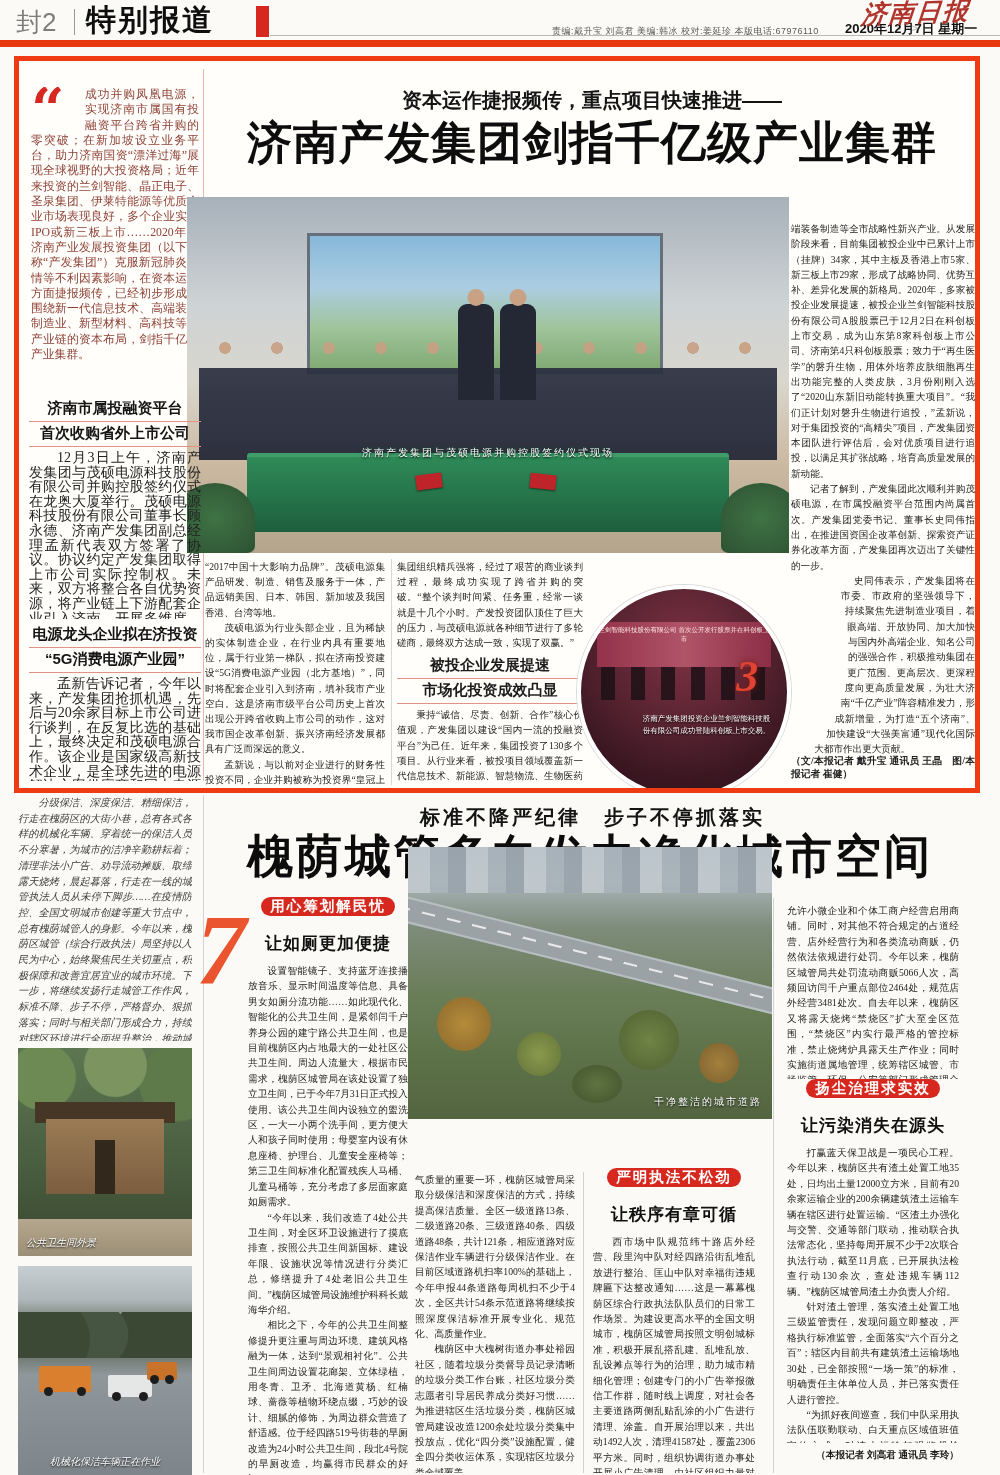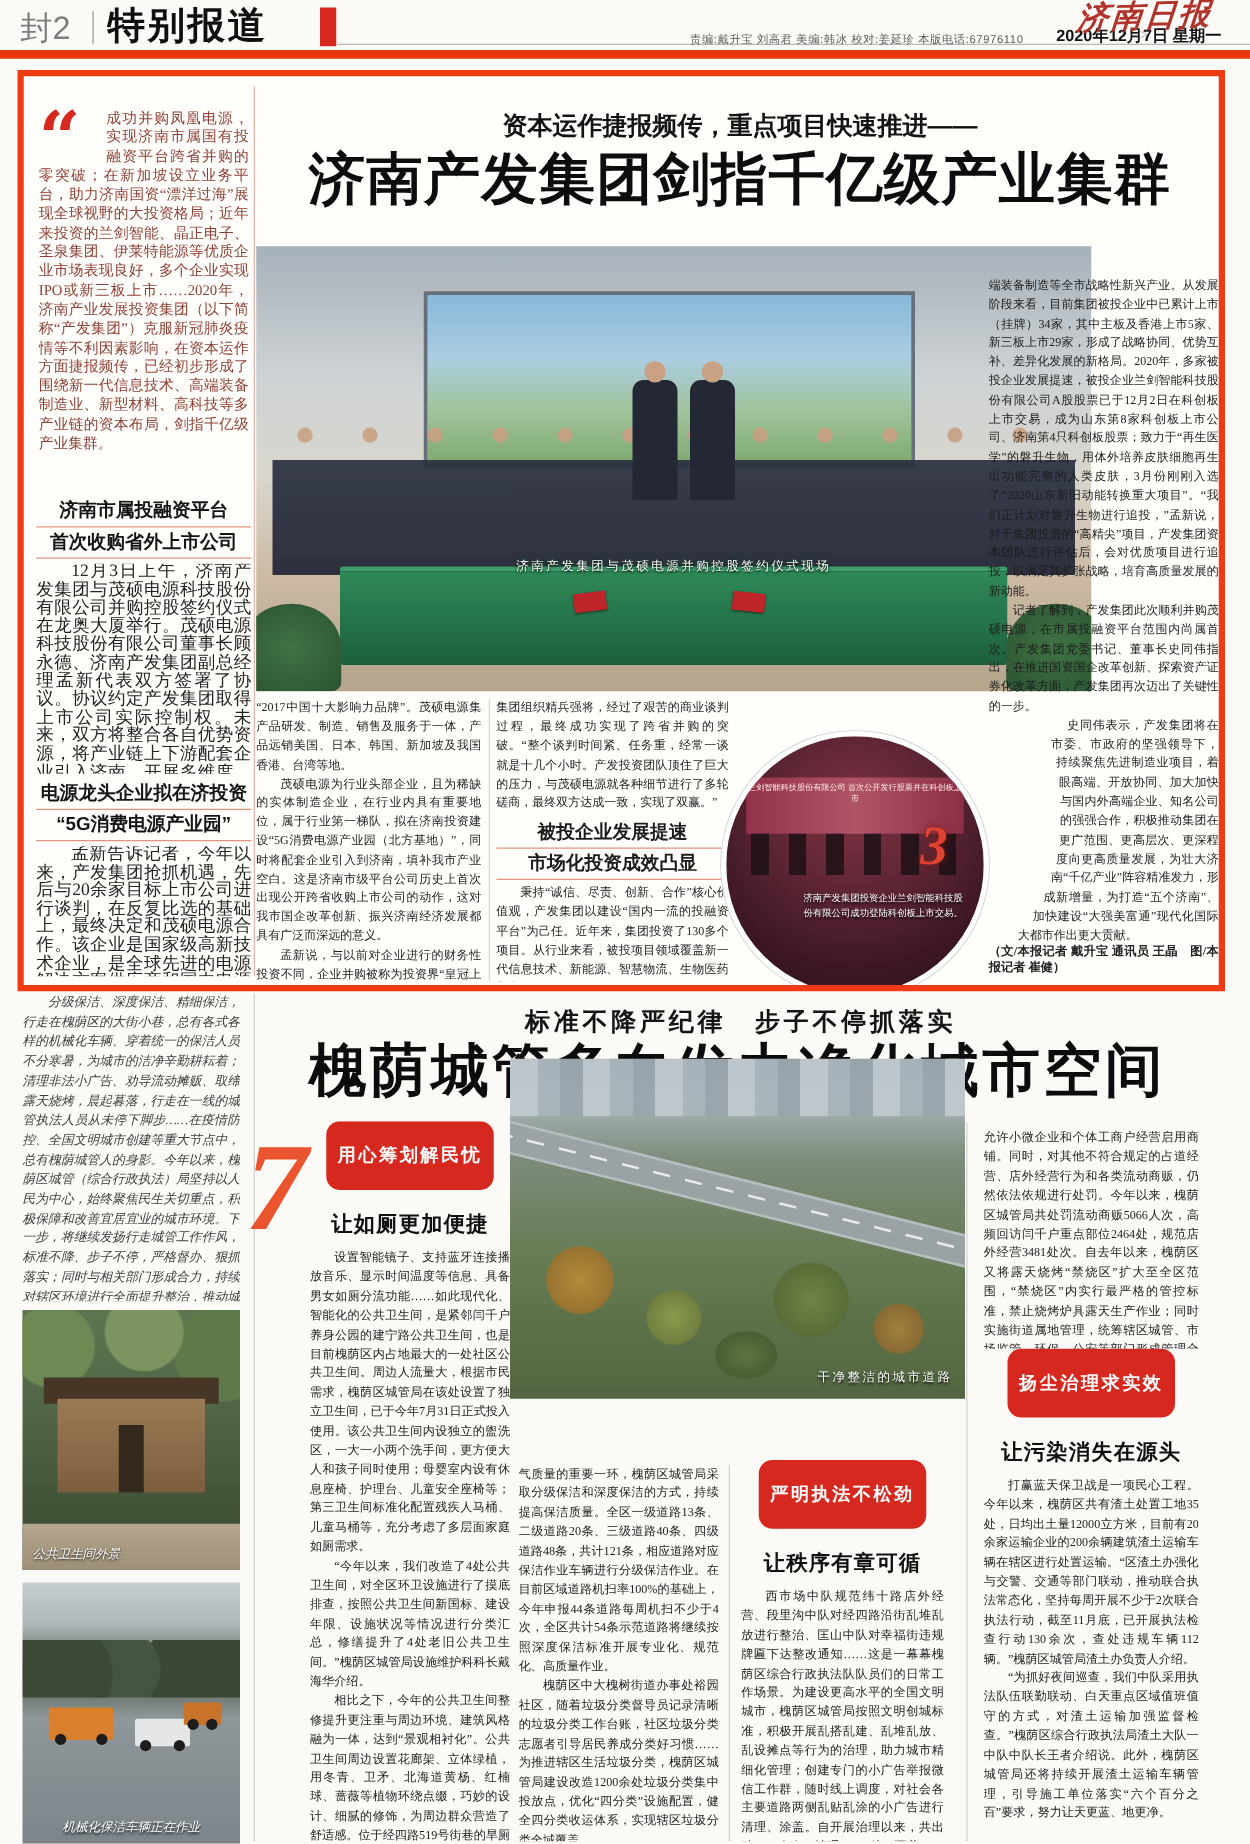--- a/index.html
+++ b/index.html
@@ -36,21 +36,21 @@
   .headline1{left:190px;top:52px;width:766px;text-align:center;font:900 45px "Liberation Serif",serif;color:#0d0d0d;letter-spacing:1px;}
 
   .subhead{width:172px;text-align:center;font:bold 15px "Liberation Sans",sans-serif;color:#151515;}
   .subhead .l{display:block;padding:2px 0 3px;border-bottom:1px solid #e39384;}
   .smallbody{width:172px;font-size:14px;line-height:14.6px;color:#222;}
   .sub1head{left:10px;top:336px;}
   .sub1body{left:10px;top:390px;height:168px;}
   .sub2head{left:10px;top:562px;}
   .sub2body{left:10px;top:616px;height:104px;}
 
-  .photo-main{left:186px;top:136px;width:668px;height:356px;background:linear-gradient(#a7b1ba 0%,#bcc3c8 16%,#ced3d5 30%,#d9d6cd 52%,#ccbaa3 74%,#b3a48b 100%);overflow:hidden;}
+  .photo-main{left:168px;top:136px;width:578px;height:356px;background:linear-gradient(#a7b1ba 0%,#bcc3c8 16%,#ced3d5 30%,#d9d6cd 52%,#ccbaa3 74%,#b3a48b 100%);overflow:hidden;padding-left:24px;}
   .pm-screen{position:absolute;left:20%;top:10%;width:58%;height:38%;background:linear-gradient(#87b9da,#abcde1 38%,#a0c49c 68%,#7fa970);border:3px solid #67707a;}
   .pm-people{position:absolute;left:2%;top:40%;width:96%;height:34%;
     background-image:radial-gradient(circle 6px at 26px 9px,#c8a184 98%,transparent),linear-gradient(#2b3040,#212536);
     background-size:52px 100%,52px 76%;background-repeat:repeat-x;background-position:0 0,0 100%;opacity:.92;}
   .pm-fig{position:absolute;width:36px;height:96px;background:#232834;border-radius:9px 9px 0 0;}
   .pm-fig::before{content:"";position:absolute;top:-15px;left:50%;transform:translateX(-50%);width:17px;height:17px;border-radius:50%;background:#c9a184;}
   .pm-table{position:absolute;left:10%;bottom:6%;width:80%;height:21%;background:linear-gradient(#2f8a58,#1d5f3d);border-top:4px solid #3f9d6b;border-radius:3px;}
   .pm-folder{position:absolute;width:26px;height:15px;background:#c0242b;box-shadow:0 1px 2px rgba(0,0,0,.5);}
   .pm-plant{position:absolute;width:80px;height:70px;border-radius:50% 50% 10% 10%;background:radial-gradient(#3f7344,#2c5232);bottom:0;}
   .pm-caption{position:absolute;left:0;right:0;bottom:26%;text-align:center;font:10px "Liberation Sans",sans-serif;color:#fff;letter-spacing:2px;text-shadow:0 1px 2px #000,0 0 4px #063;}
@@ -81,21 +81,21 @@
   .kicker2{left:205px;top:804px;width:775px;text-align:center;font:bold 20px "Liberation Sans",sans-serif;color:#141414;letter-spacing:3px;}
   .headline2{left:195px;top:826px;width:790px;text-align:center;font:900 46px "Liberation Serif",serif;color:#0c0c0c;letter-spacing:3px;}
 
   .introcol{left:18px;top:795px;width:174px;height:246px;}
   .introcol p{font-style:italic;font-size:10.2px;line-height:15.7px;color:#3c3c3c;margin:0;text-indent:2em;}
   .s2div1{left:203px;top:795px;width:1px;height:678px;background:#d2d2d2;}
   .numeral7{left:196px;top:900px;font:bold italic 100px "Liberation Serif",serif;color:#e8380d;opacity:.85;line-height:1;}
   .s2col{font-size:9.7px;line-height:15.4px;}
   .s2col p{font-size:9.7px;line-height:15.4px;}
   .badge{display:block;margin:0 auto 6px;width:max-content;max-width:100%;background:#d6281e;color:#fff;
-    font:bold 14.5px "Liberation Sans",sans-serif;letter-spacing:2px;padding:18px 9px;border-radius:11px;}
+    font:bold 14.5px "Liberation Sans",sans-serif;letter-spacing:2px;padding:0 9px;border-radius:11px;}
   .sec-title{text-align:center;font:bold 17px "Liberation Sans",sans-serif;color:#101010;margin:16px 0 8px;letter-spacing:1px;}
   .s2c2{left:248px;top:897px;width:160px;height:578px;}
   .photo-city{left:408px;top:847px;width:364px;height:272px;overflow:hidden;
     background:linear-gradient(#93a2aa 0%,#a9b5b9 12%,#7d8b7a 30%,#697d57 55%,#5d7149 78%,#526540 100%);}
   .city-bld{position:absolute;left:0;top:0;width:100%;height:17%;
     background:repeating-linear-gradient(90deg,#c3cbd1 0 22px,#aab4bc 22px 40px,#99a3ac 40px 58px);opacity:.85;}
   .city-road{position:absolute;left:-12%;top:36%;width:130%;height:22px;background:#9ba2a6;transform:rotate(14deg);
     border-top:2px solid #b8bdc0;border-bottom:2px solid #b8bdc0;}
   .city-road::before{content:"";position:absolute;left:0;top:9px;width:100%;height:2px;
     background:repeating-linear-gradient(90deg,#e9e9e9 0 14px,transparent 14px 26px);}
@@ -271,20 +271,21 @@
 <div class="abs s2div3"></div>
 
 <div class="abs s2col s2c5 clip">
   <div class="b1 jt cols cont">
       <p>允许小微企业和个体工商户经营启用商铺。同时，对其他不符合规定的占道经营、店外经营行为和各类流动商贩，仍然依法依规进行处罚。今年以来，槐荫区城管局共处罚流动商贩5066人次，高频回访闫千户重点部位2464处，规范店外经营3481处次。自去年以来，槐荫区又将露天烧烤“禁烧区”扩大至全区范围，“禁烧区”内实行最严格的管控标准，禁止烧烤炉具露天生产作业；同时实施街道属地管理，统筹辖区城管、市场监管、环保、公安等部门形成管理合力，集中统一对露天烧烤实施管理。</p>
     </div>
   <span class="badge">扬尘治理求实效</span>
   <div class="sec-title">让污染消失在源头</div>
   <div class="b2 jt cols">
       <p>打赢蓝天保卫战是一项民心工程。今年以来，槐荫区共有渣土处置工地35处，日均出土量12000立方米，目前有20余家运输企业的200余辆建筑渣土运输车辆在辖区进行处置运输。“区渣土办强化与交警、交通等部门联动，推动联合执法常态化，坚持每周开展不少于2次联合执法行动，截至11月底，已开展执法检查行动130余次，查处违规车辆112辆。”槐荫区城管局渣土办负责人介绍。</p>
+      <p>针对渣土管理，落实渣土处置工地三级监管责任，发现问题立即整改，严格执行标准监管，全面落实“六个百分之百”；辖区内目前共有建筑渣土运输场地30处，已全部按照“一场一策”的标准，明确责任主体单位人员，并已落实责任人进行管控。</p>
       <p>“为抓好夜间巡查，我们中队采用执法队伍联勤联动、白天重点区域值班值守的方式，对渣土运输加强监督检查。”槐荫区综合行政执法局渣土大队一中队中队长王者介绍说。此外，槐荫区城管局还将持续开展渣土运输车辆管理，引导施工单位落实“六个百分之百”要求，努力让天更蓝、地更净。</p>
     </div>
   <div class="byline2" style="font-size:9.7px;">（本报记者 刘高君 通讯员 李玲）</div>
 </div>
 
 <div class="abs photo-toilet">
   <div class="pt-foliage"></div>
   <div class="pt-roof"></div>
   <div class="pt-hut"></div>
   <div class="pt-door"></div>

